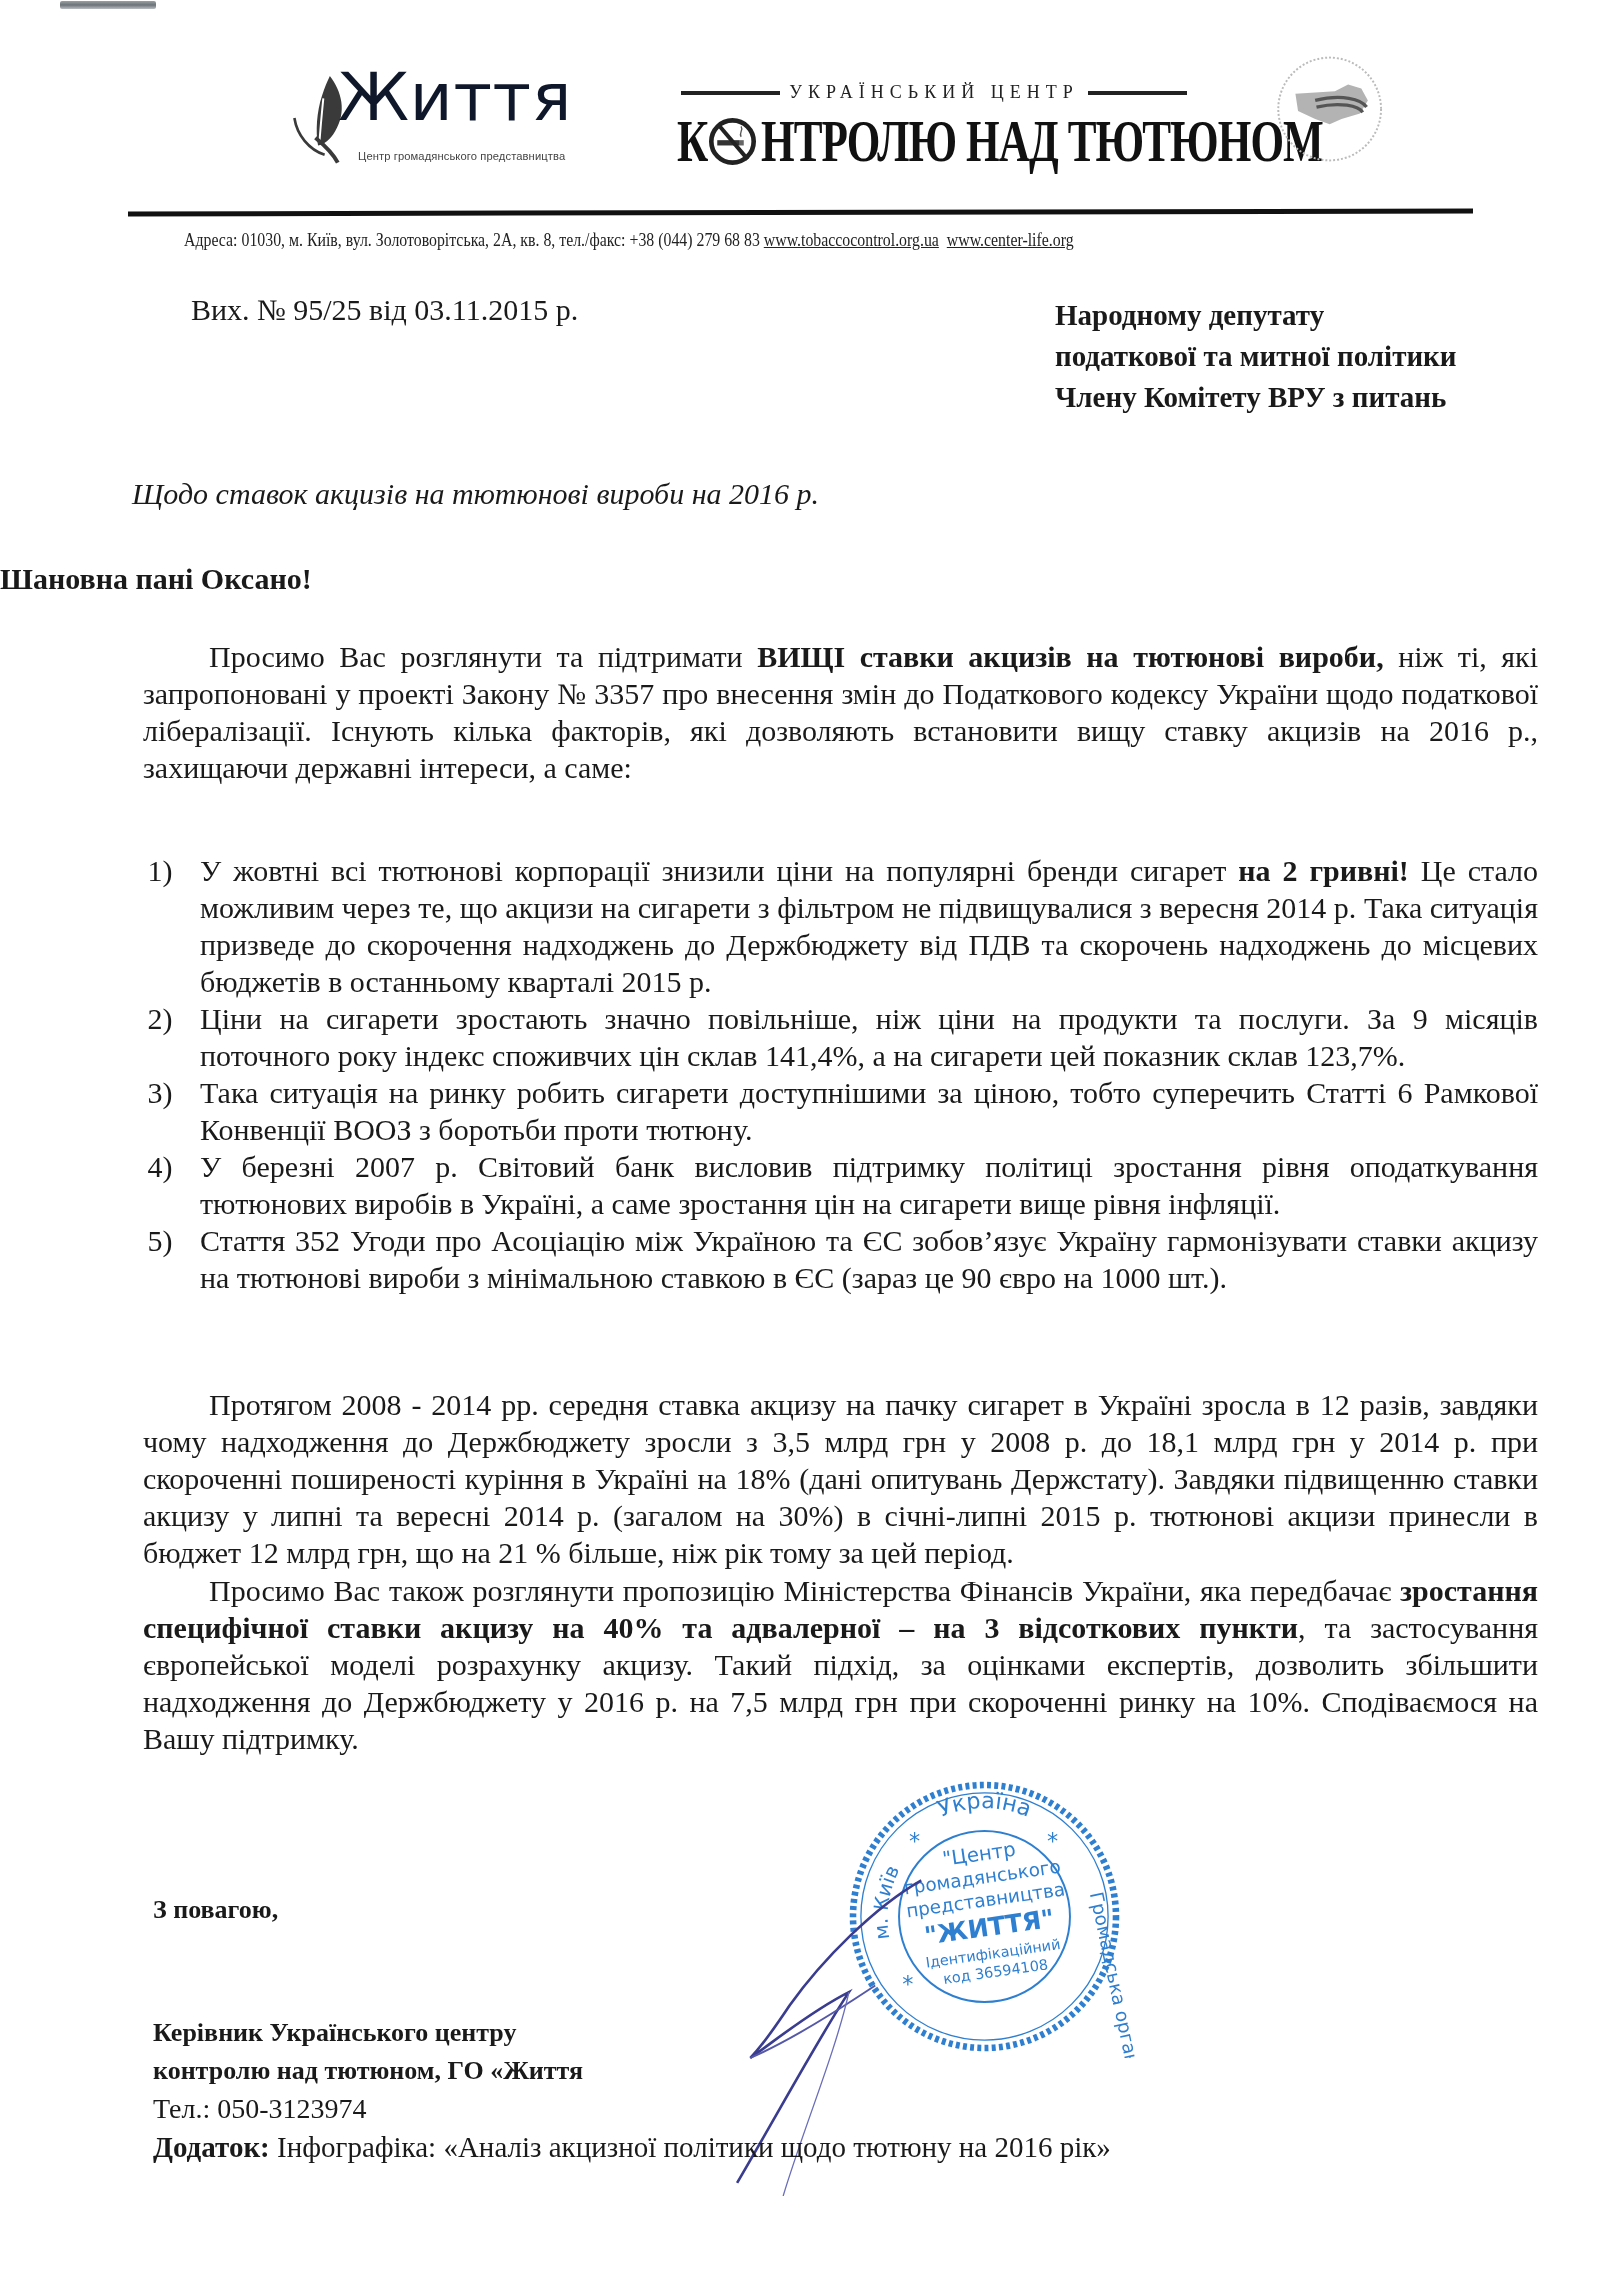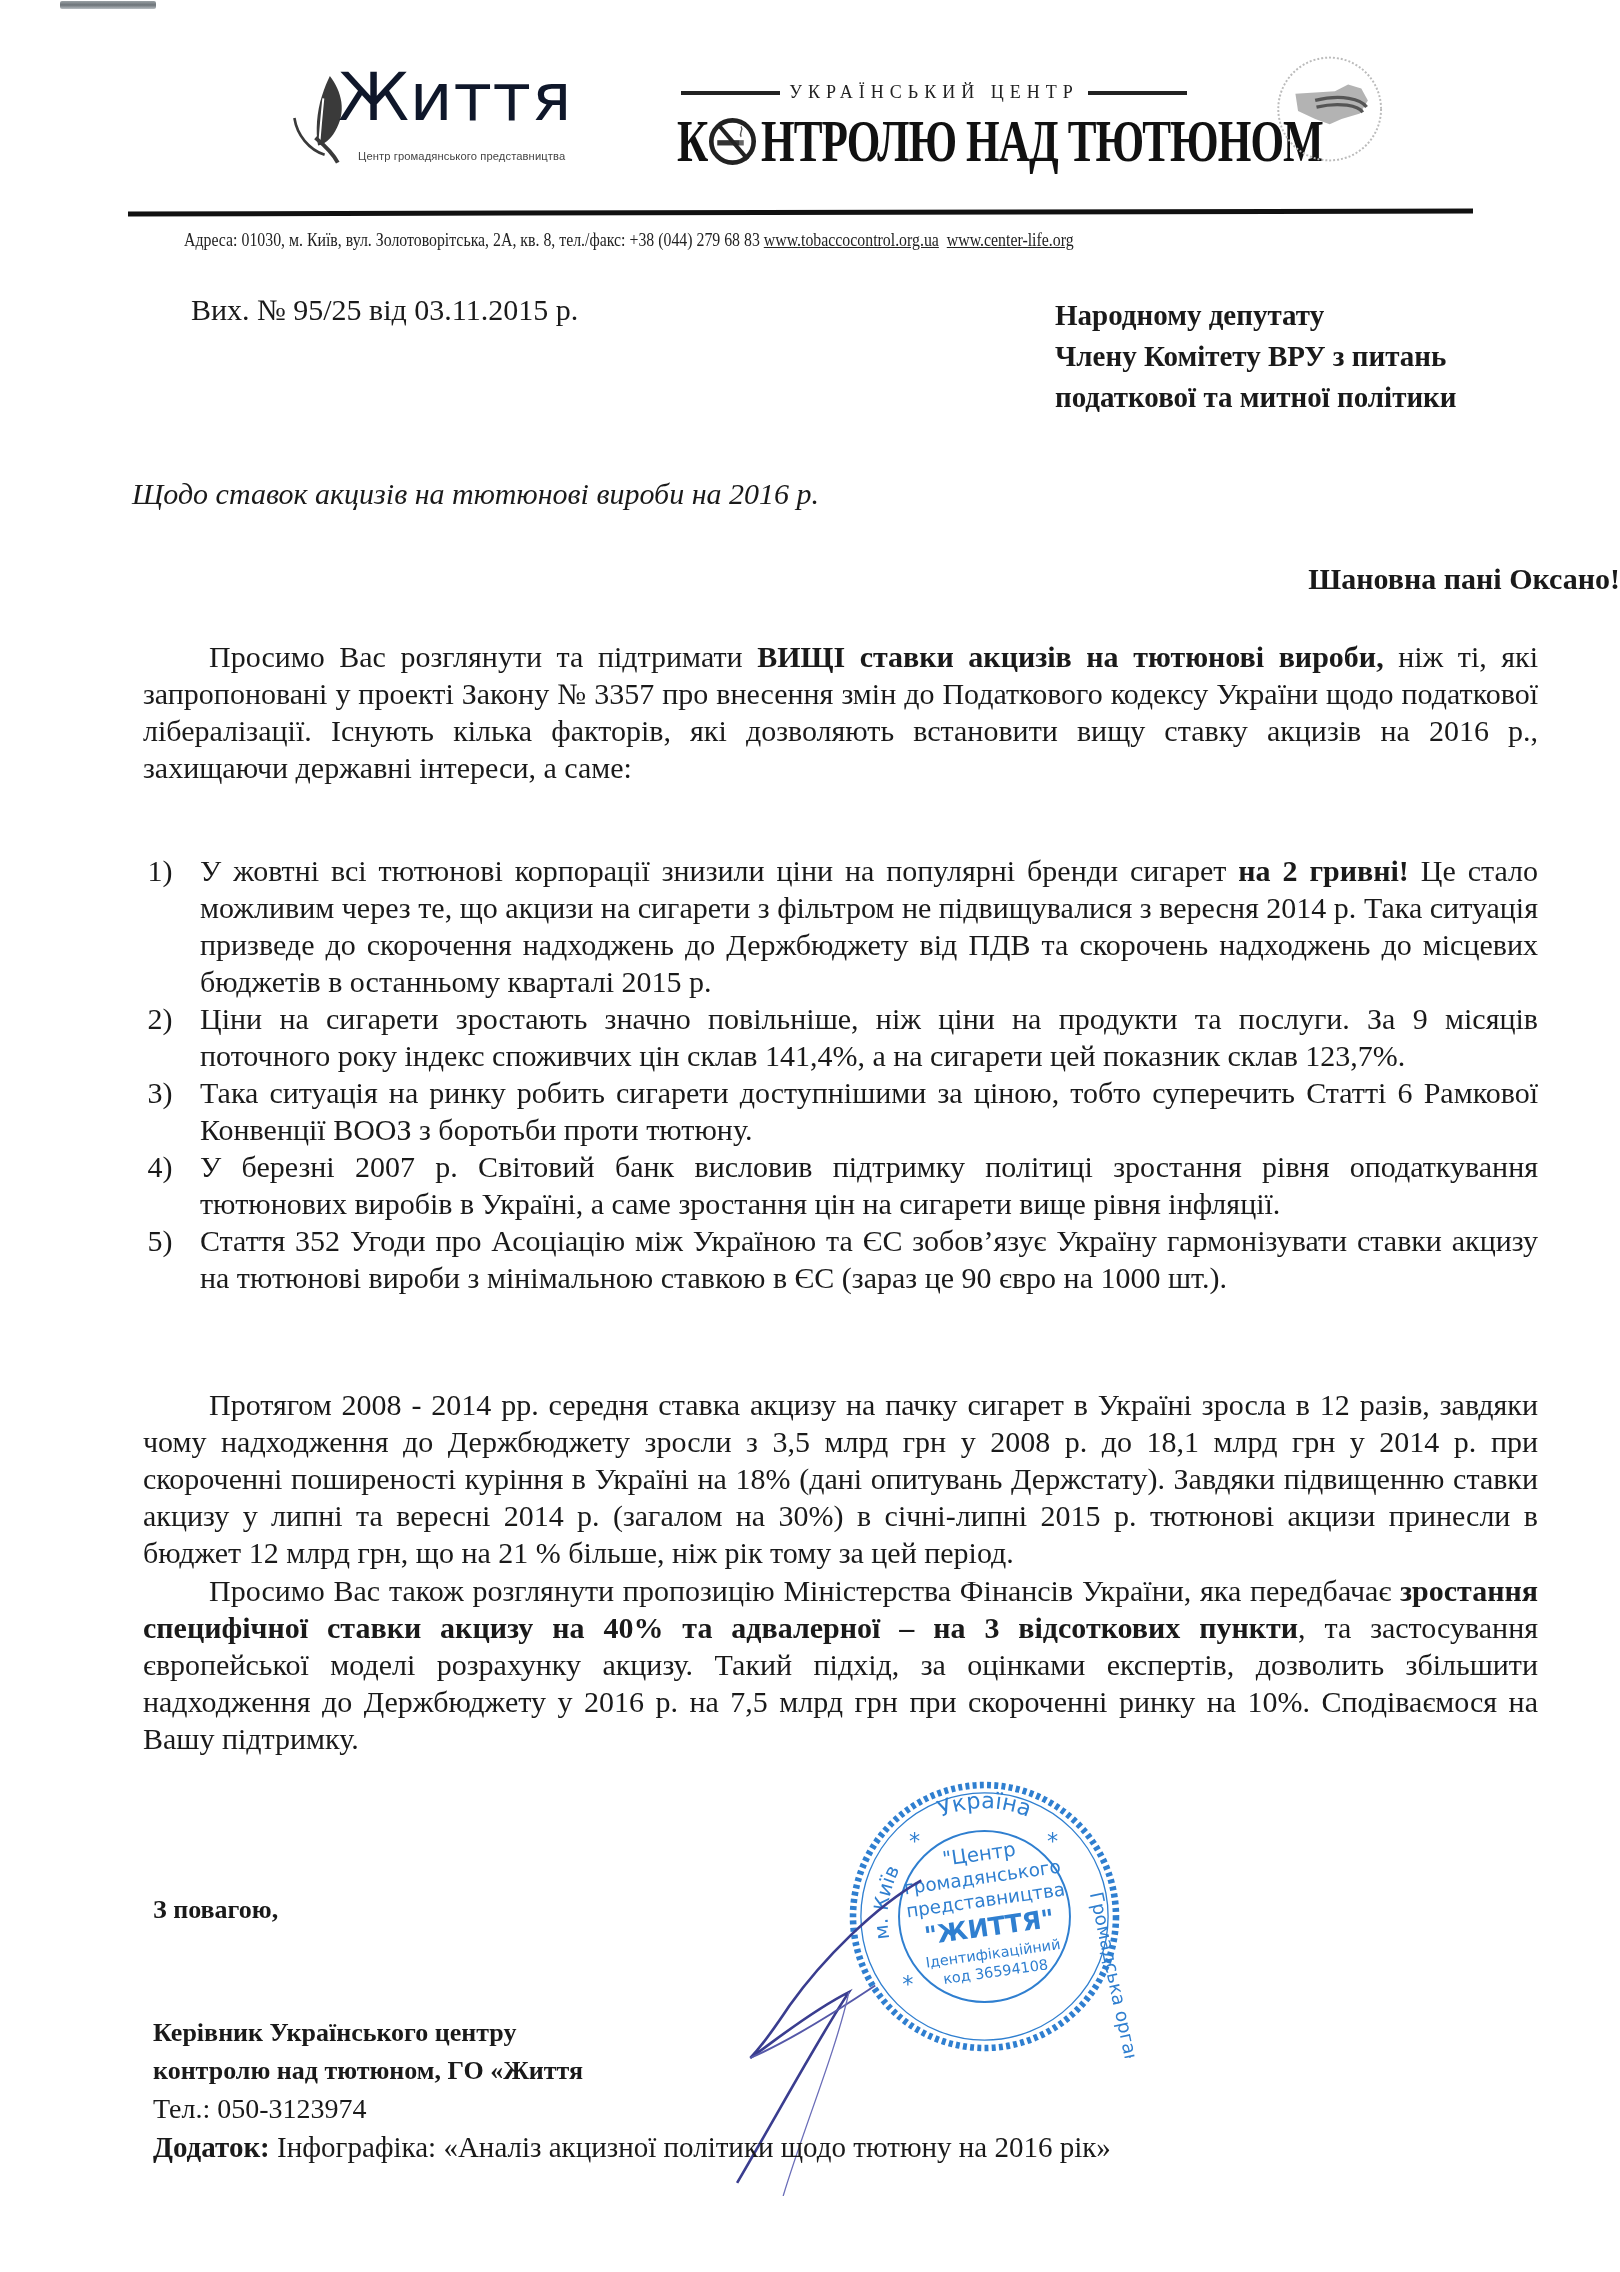--- a/index.html
+++ b/index.html
@@ -25,21 +25,21 @@
   .seal { left: 1269px; top: 53px; width: 122px; height: 112px; }
 
   .header-rule { left: 128px; top: 210px; width: 1345px; height: 5.3px; background: #111; transform: rotate(-0.12deg); }
   .address { left: 184px; top: 230px; font-family: "Liberation Serif", serif; font-size: 18px; color: #222; white-space: nowrap; transform: scaleX(0.88); transform-origin: left; }
   .address a { color: #222; text-decoration: underline; }
 
   
   .ref { left: 191px; top: 293px; font-size: 30px; }
   .addressee { left: 1055px; top: 295px; font-size: 29px; font-weight: bold; line-height: 41px; }
   .subject { left: 132px; top: 477px; font-size: 30px; font-style: italic; }
-  .salutation { left: 0; width: 1620px; top: 562px; text-align: right; font-size: 30px; font-weight: bold; }
+  .salutation { left: 0; width: 1620px; top: 562px; text-align: left; font-size: 30px; font-weight: bold; }
 
   
   .para { left: 143px; width: 1395px; font-size: 30px; line-height: 37px; text-align: justify; text-indent: 66px; }
   .list { left: 143px; width: 1395px; margin: 0; padding: 0; list-style: none; font-size: 30px; line-height: 37px; }
   .list li { position: relative; padding-left: 57px; text-align: justify; }
   .list .num { position: absolute; left: 4.6px; top: 0; }
   b { font-weight: bold; }
 
   
   .closing { left: 153px; top: 1895px; font-size: 26px; font-weight: bold; }
@@ -94,22 +94,22 @@
 <div class="abs address">
   <span>Адреса: 01030, м. Київ, вул. Золотоворітська, 2А, кв. 8, тел./факс: +38 (044) 279 68 83</span>
   <a>www.tobaccocontrol.org.ua</a>
   &nbsp;<a>www.center-life.org</a>
 </div>
 
 <div class="abs ref">Вих. № 95/25 від 03.11.2015 р.</div>
 
 <div class="abs addressee">
   <div>Народному депутату</div>
+  <div>податкової та митної політики</div>
   <div>Члену Комітету ВРУ з питань</div>
-  <div>податкової та митної політики</div>
 </div>
 
 <div class="abs subject">Щодо ставок акцизів на тютюнові вироби на 2016 р.</div>
 
 <div class="abs salutation">Шановна пані Оксано!</div>
 
 <div class="abs para" style="top: 638px;">
   <span>Просимо Вас розглянути та підтримати </span><b>ВИЩІ ставки акцизів на тютюнові вироби,</b><span> ніж ті, які запропоновані у проекті Закону № 3357 про внесення змін до Податкового кодексу України щодо податкової лібералізації. Існують кілька факторів, які дозволяють встановити вищу ставку акцизів на 2016 р., захищаючи державні інтереси, а саме:</span>
 </div>
 

